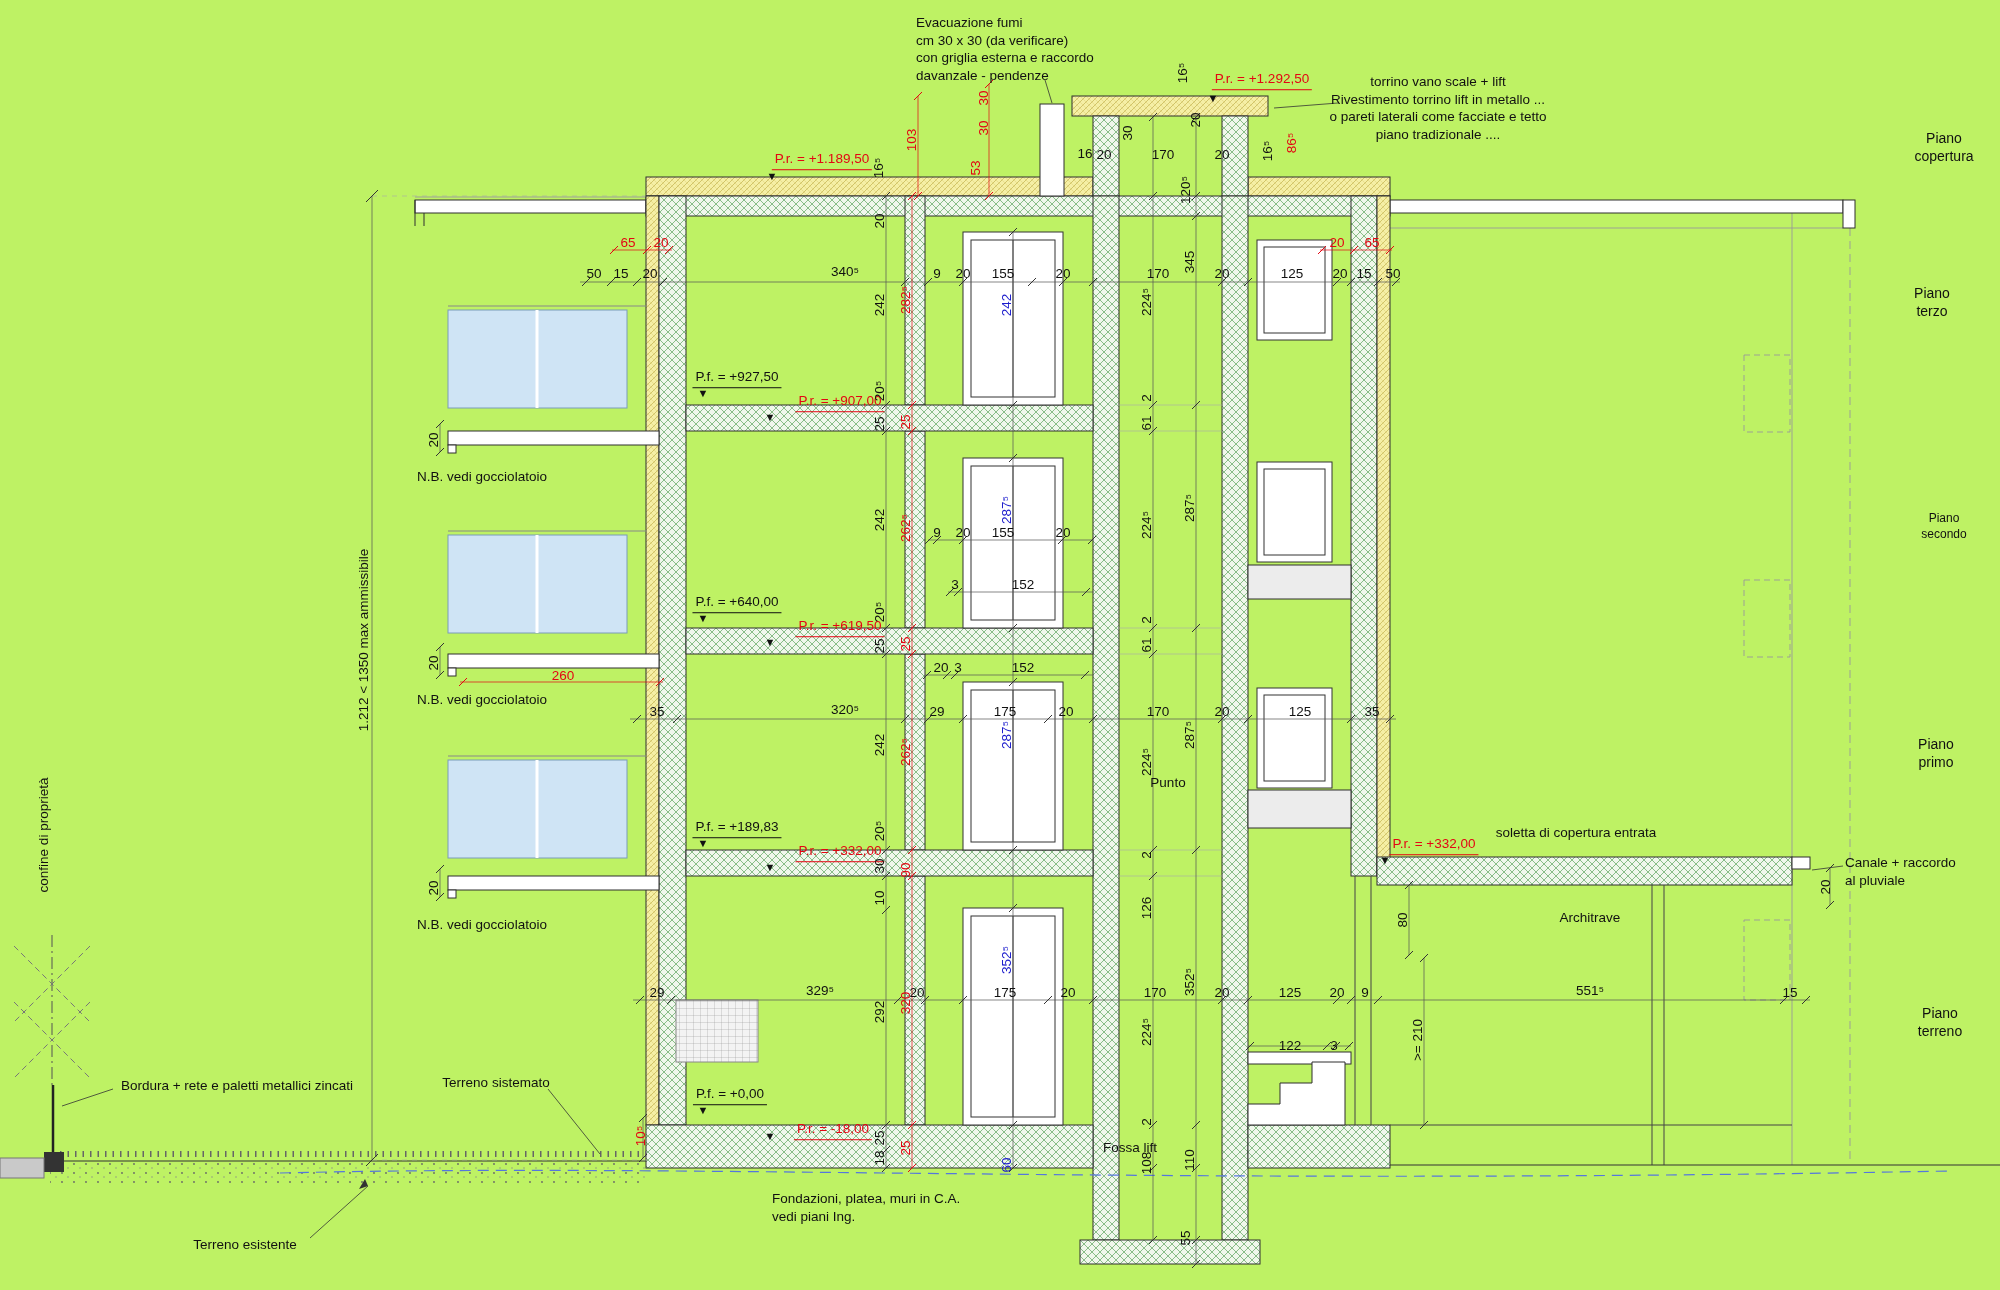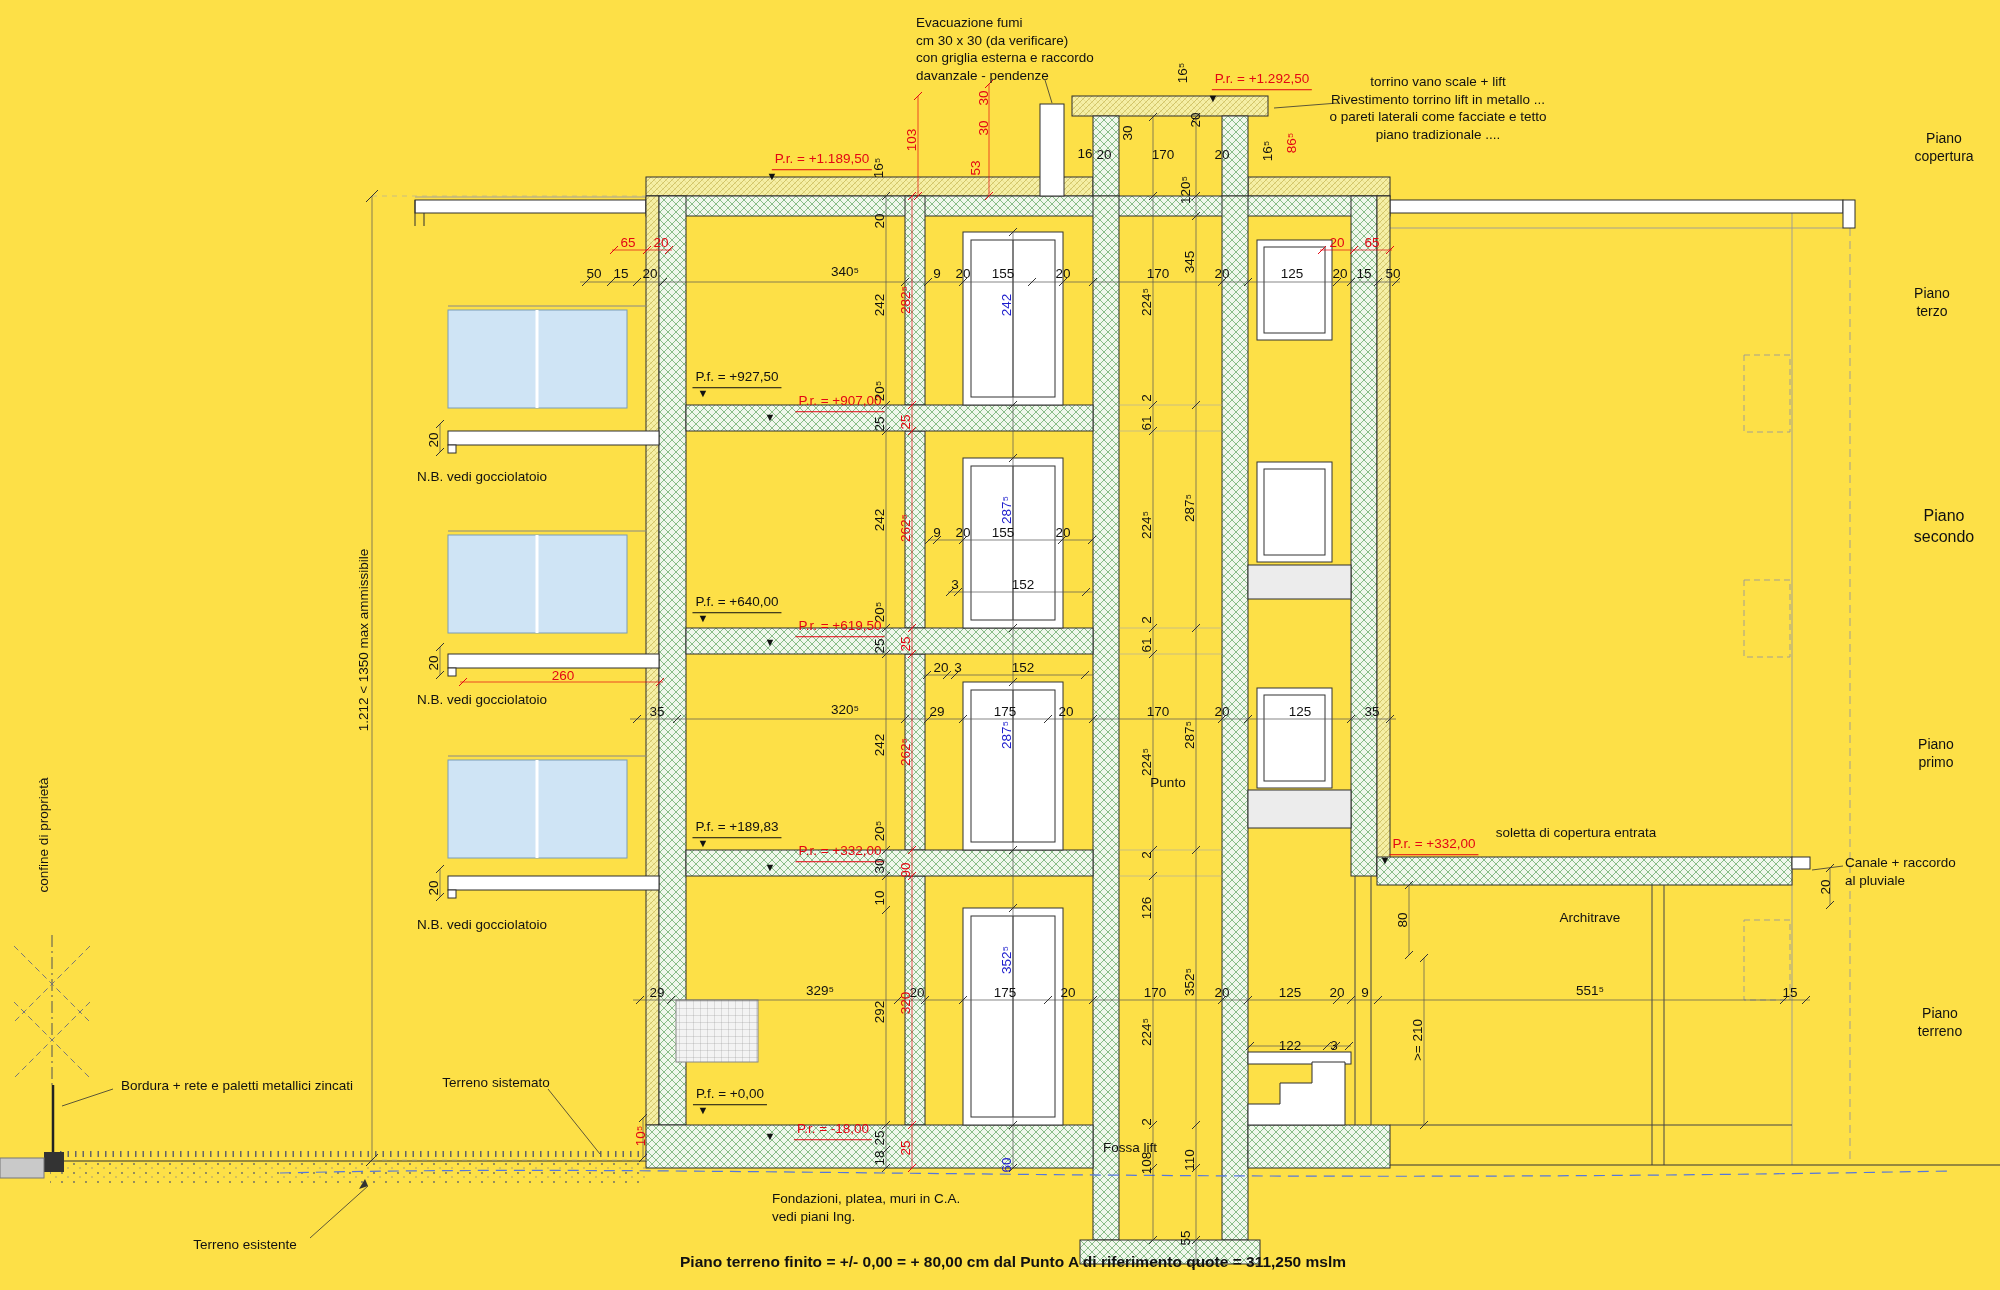--- a/index.html
+++ b/index.html
@@ -1,16 +1,16 @@
 <!DOCTYPE html>
 <html><head>
 <meta charset="utf-8">
 <style>
   html,body{margin:0;padding:0;background:#fff}
-  .canvas{position:relative;width:2000px;height:1290px;background:#fde047;overflow:hidden;
+  .canvas{position:relative;width:2000px;height:1290px;background:#bef264;overflow:hidden;
           font-family:"Liberation Sans","DejaVu Sans",sans-serif;color:#111}
   .canvas svg{position:absolute;left:0;top:0}
   #labels-layer{position:absolute;left:0;top:0;width:100%;height:100%}
   .lbl{position:absolute;transform:translate(-50%,-50%);font-size:13.5px;line-height:1.3;
        white-space:pre-line;text-align:center;color:#111;pointer-events:none}
   .lbl.rot{transform:translate(-50%,-50%) rotate(-90deg);white-space:nowrap}
   .lbl.red{color:#e30613}
   .lbl.blue{color:#1c1ccd}
   .lbl.tl{transform:none;text-align:left}
   .lbl.ml{transform:translate(0,-50%);text-align:left}
@@ -215,21 +215,21 @@
       <span class="lbl" style="left: 1130px; top: 1148px;">Fossa lift</span>
       <span class="lbl tl" style="left: 772px; top: 1190px;">Fondazioni, platea, muri in C.A.
 vedi piani Ing.</span>
       <span class="lbl" style="left: 237px; top: 1086px;">Bordura + rete e paletti metallici zincati</span>
       <span class="lbl" style="left: 496px; top: 1083px;">Terreno sistemato</span>
       <span class="lbl" style="left: 245px; top: 1245px;">Terreno esistente</span>
       <span class="lbl rot" style="left: 44px; top: 835px;">confine di proprietà</span>
       <span class="lbl rot" style="left: 364px; top: 640px;">1.212 &lt; 1350 max ammissibile</span>
       <span class="lbl" style="left: 1944px; top: 147px; font-size: 14px;">Piano copertura</span>
       <span class="lbl" style="left: 1932px; top: 302px; font-size: 14px;">Piano terzo</span>
-      <span class="lbl" style="left: 1944px; top: 527px; font-size: 16px;">Piano secondo</span>
+      <span class="lbl" style="left: 1944px; top: 527px; font-size: 12px;">Piano secondo</span>
       <span class="lbl" style="left: 1936px; top: 753px; font-size: 14px;">Piano primo</span>
       <span class="lbl" style="left: 1940px; top: 1022px; font-size: 14px;">Piano terreno</span>
       <span class="lbl red ul" style="left: 1262px; top: 80px;">P.r. = +1.292,50</span>
       <span class="lbl red ul" style="left: 822px; top: 160px;">P.r. = +1.189,50</span>
       <span class="lbl ul" style="left: 737px; top: 378px;">P.f. = +927,50</span>
       <span class="lbl red ul" style="left: 840px; top: 402px;">P.r. = +907,00</span>
       <span class="lbl ul" style="left: 737px; top: 603px;">P.f. = +640,00</span>
       <span class="lbl red ul" style="left: 840px; top: 627px;">P.r. = +619,50</span>
       <span class="lbl ul" style="left: 737px; top: 828px;">P.f. = +189,83</span>
       <span class="lbl red ul" style="left: 840px; top: 852px;">P.r. = +332,00</span>
@@ -360,15 +360,14 @@
       <span class="lbl rot" style="left: 880px; top: 1138px;">25</span>
       <span class="lbl rot" style="left: 880px; top: 1158px;">18</span>
       <span class="lbl rot red" style="left: 906px; top: 1148px;">25</span>
       <span class="lbl rot blue" style="left: 1007px; top: 1165px;">60</span>
       <span class="lbl rot" style="left: 1147px; top: 1122px;">2</span>
       <span class="lbl rot" style="left: 1147px; top: 1163px;">108</span>
       <span class="lbl rot" style="left: 1190px; top: 1160px;">110</span>
       <span class="lbl rot" style="left: 1186px; top: 1238px;">55</span>
     </div>
 
-<div class="lbl footer" style="left:1013px;top:1262px">Piano terreno finito = +/- 0,00 = + 80,00 cm dal Punto A di riferimento quote = 311,250 mslm</div>
 
 </div>
 
 </body></html>

